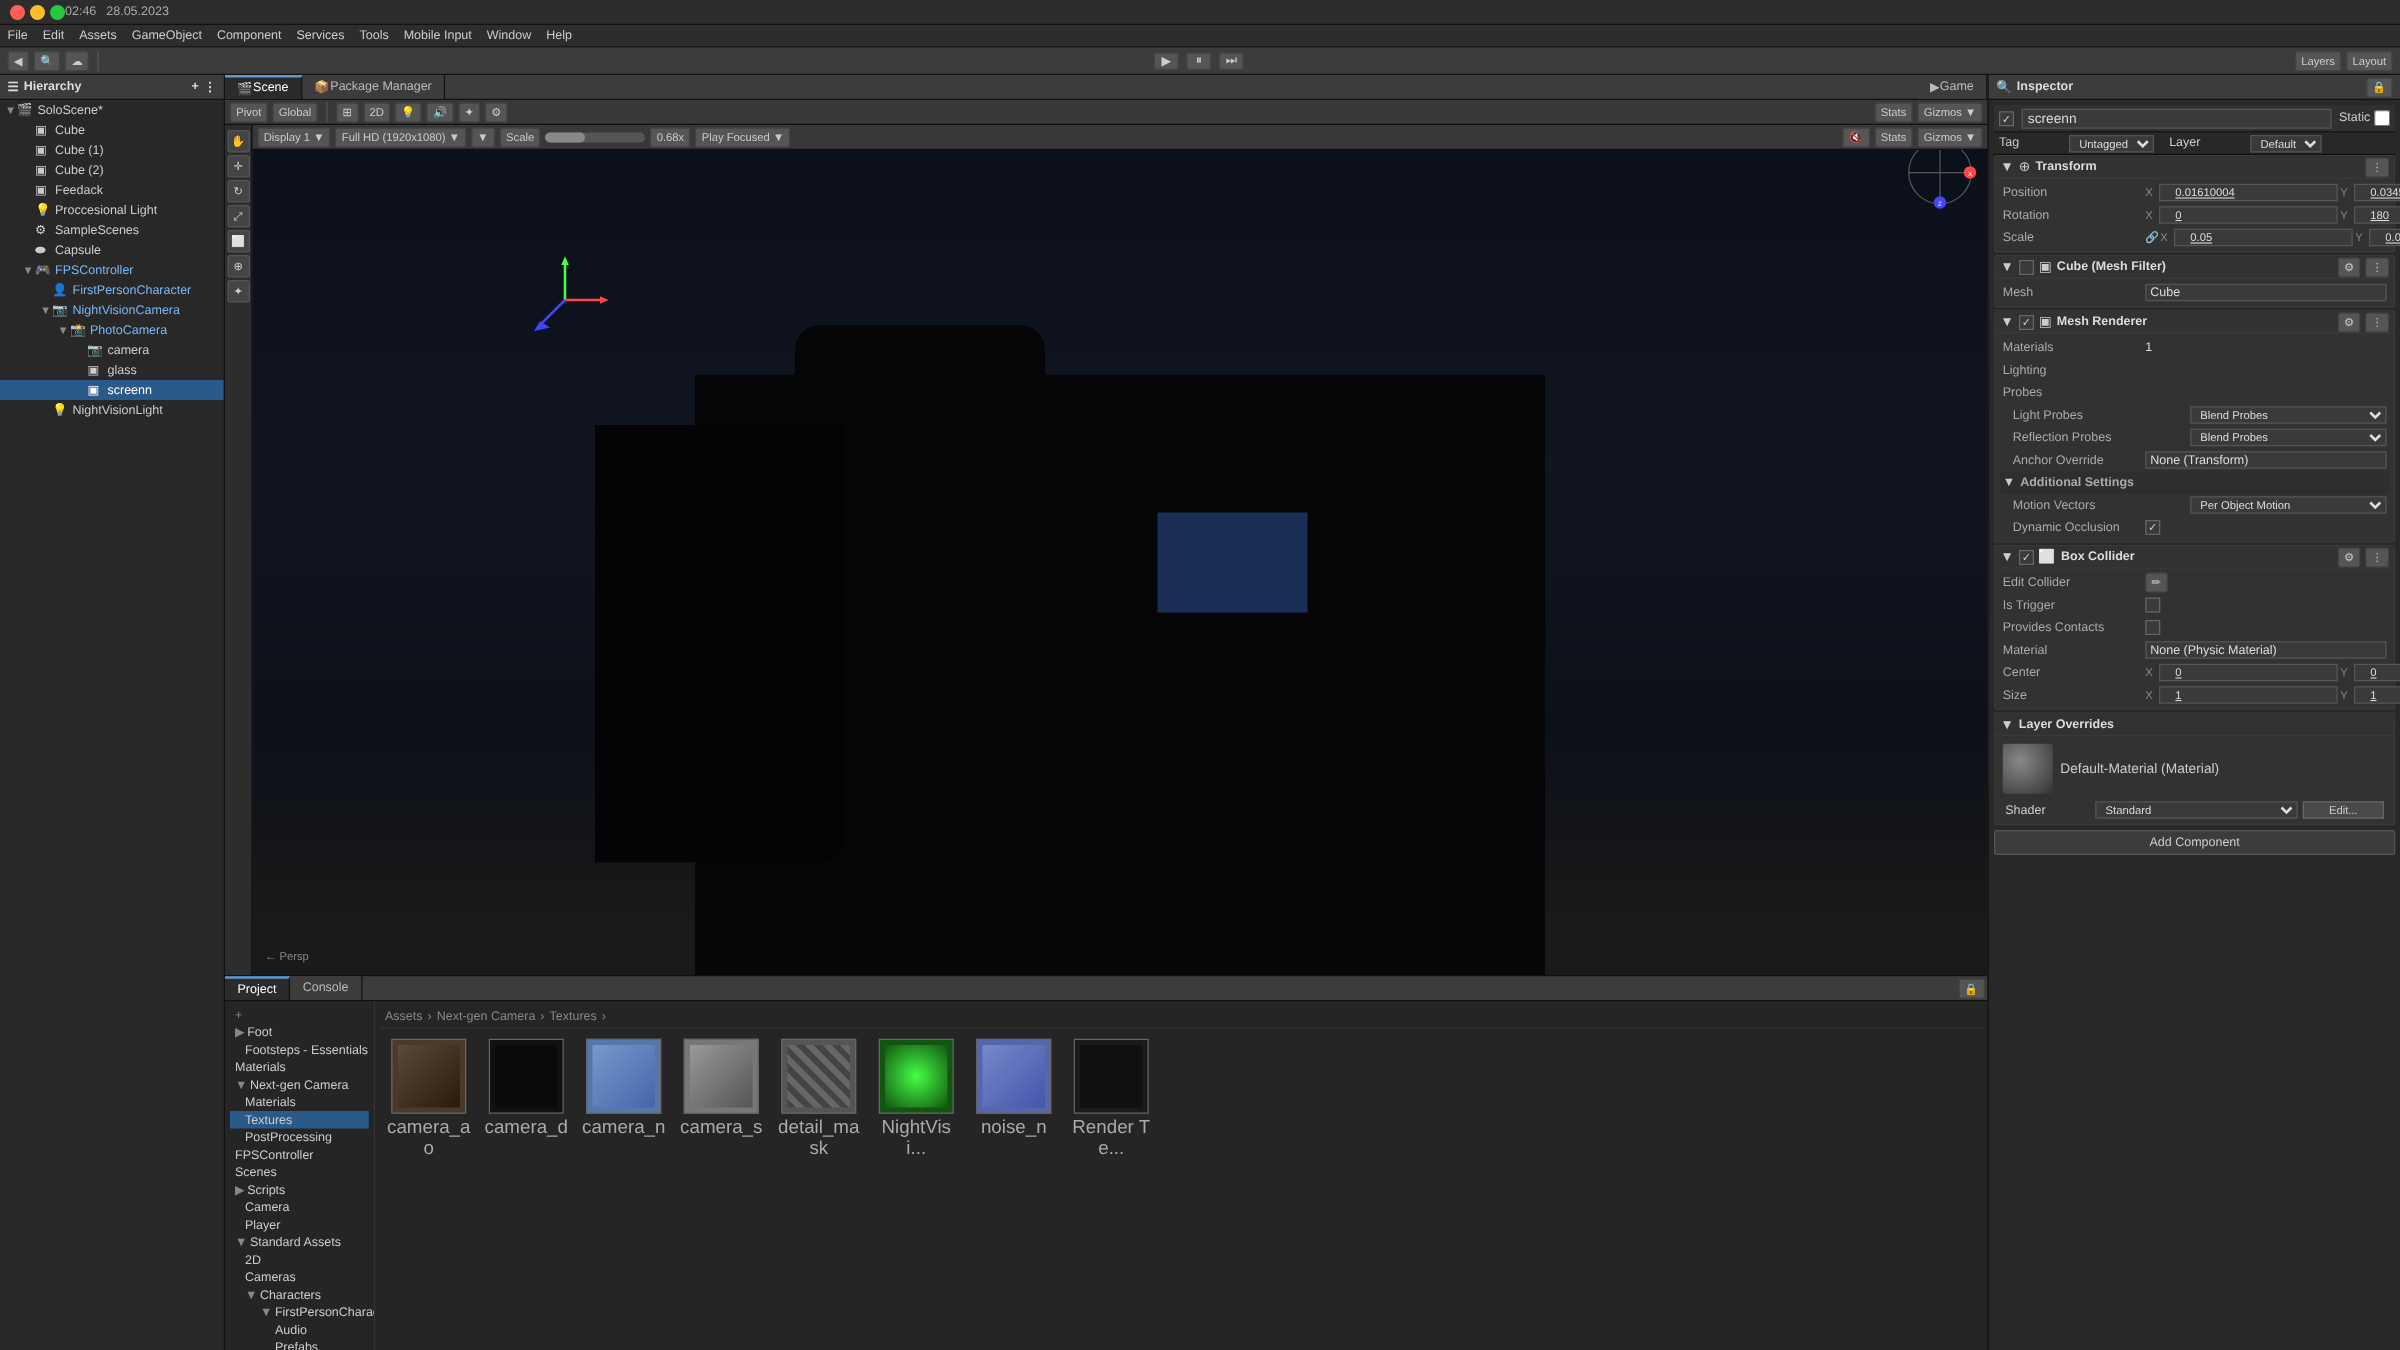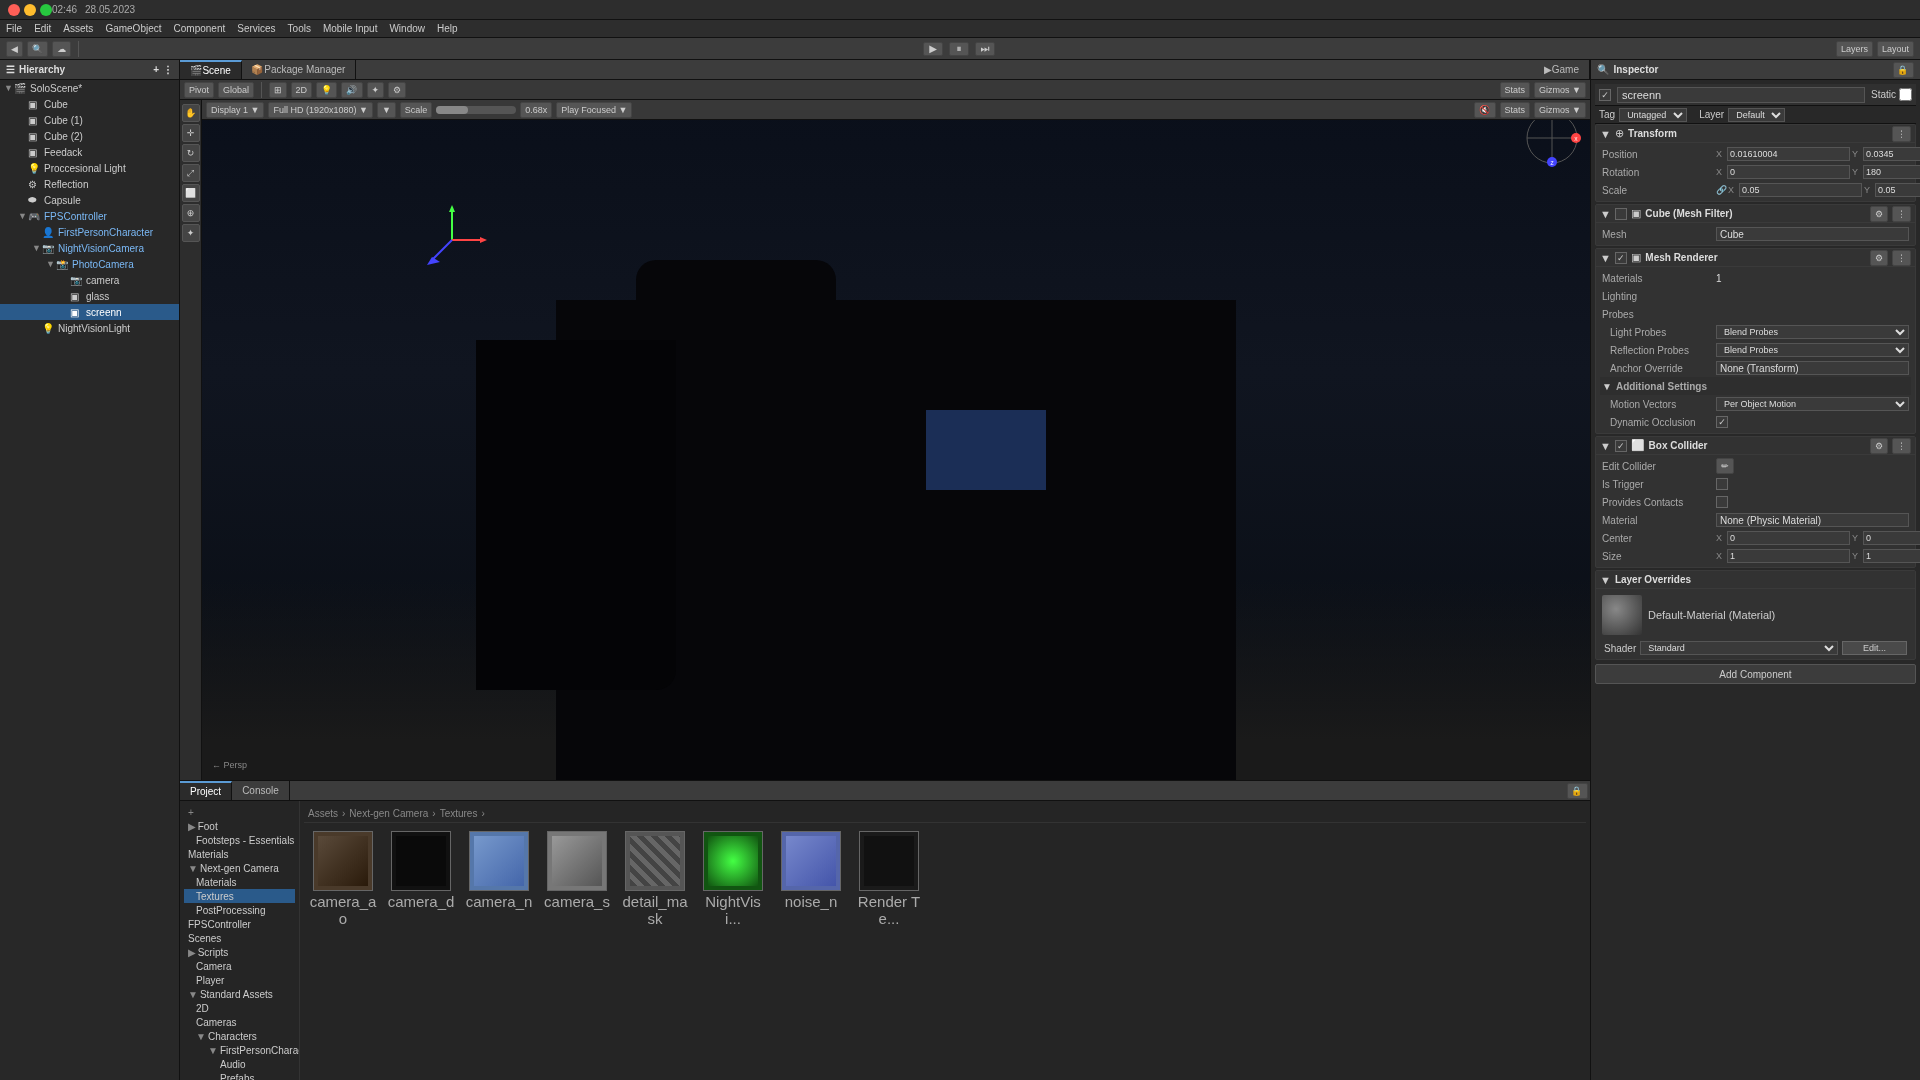--- a/index.html
+++ b/index.html
@@ -416,21 +416,22 @@
       flex: 1;
     }
     .xyz-label { font-size: 9px; color: #888; width: 10px; }
     .xyz-input {
       flex: 1;
       background: #3a3a3a;
       border: 1px solid #555;
       height: 14px;
       font-size: 9px;
       color: #ddd;
-      padding: 0 2px;
+      padding: 0 12px;
+      text-decoration: underline;
     }
     .toggle-check {
       width: 12px; height: 12px;
       border: 1px solid #666;
       background: #3a3a3a;
       display: flex; align-items: center; justify-content: center;
       font-size: 9px;
     }
     .add-component-btn {
       display: flex;
@@ -473,20 +474,21 @@
       gap: 4px;
     }
     .dropdown-mini {
       background: #3a3a3a;
       border: 1px solid #555;
       height: 14px;
       font-size: 9px;
       color: #ddd;
       padding: 0 3px;
       cursor: pointer;
+      margin-left: 36px;
     }
 
     
     ::-webkit-scrollbar { width: 6px; height: 6px; }
     ::-webkit-scrollbar-track { background: #252525; }
     ::-webkit-scrollbar-thumb { background: #555; border-radius: 3px; }
 
     
     #play-controls {
       display: flex;
@@ -622,21 +624,21 @@
         <span>Feedack</span>
       </div>
       <div class="tree-item" style="padding-left:18px;">
         <span class="tree-arrow"> </span>
         <span class="tree-icon">💡</span>
         <span>Proccesional Light</span>
       </div>
       <div class="tree-item" style="padding-left:18px;">
         <span class="tree-arrow"> </span>
         <span class="tree-icon">⚙</span>
-        <span>Reflection</span>
+        <span>SampleScenes</span>
       </div>
       <div class="tree-item" style="padding-left:18px;">
         <span class="tree-arrow"> </span>
         <span class="tree-icon">⬬</span>
         <span>Capsule</span>
       </div>
       <div class="tree-item" style="padding-left:18px;">
         <span class="tree-arrow">▼</span>
         <span class="tree-icon">🎮</span>
         <span style="color:#7ab8f5;">FPSController</span>

